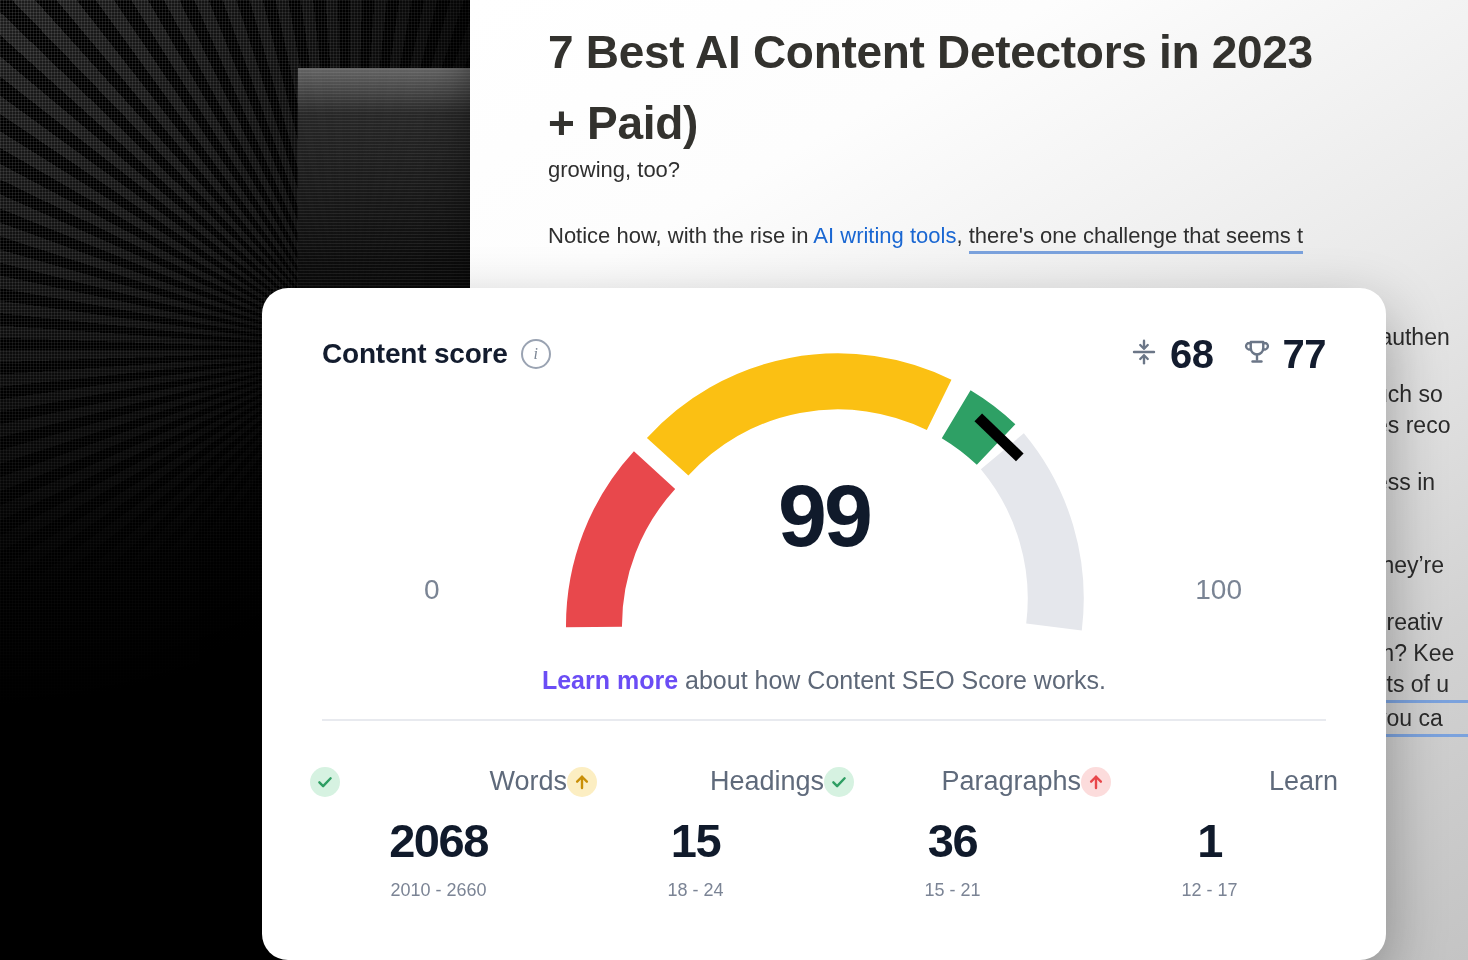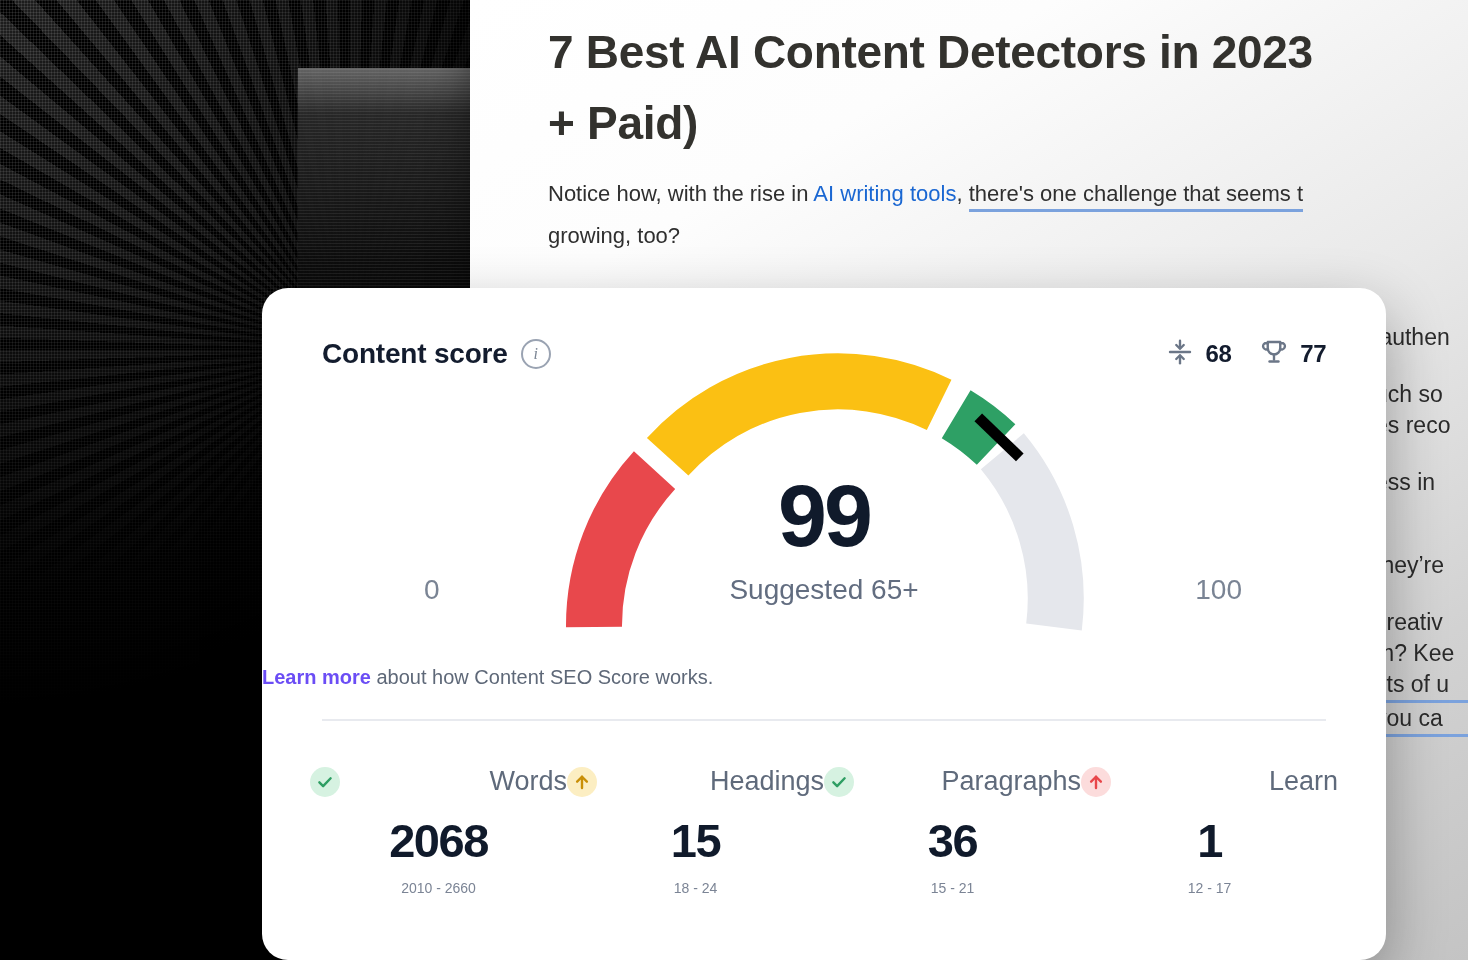--- a/index.html
+++ b/index.html
@@ -85,21 +85,21 @@
   #score-title{
     font-size:28px;font-weight:bold;color:#131c2e;letter-spacing:-.2px;
   }
   .info-circle{
     width:26px;height:26px;border-radius:50%;border:2px solid #9aa3b2;
     display:flex;align-items:center;justify-content:center;
     font-size:16px;color:#7b8594;font-style:italic;font-family:"Liberation Serif",serif;
   }
   #head-stats{display:flex;align-items:center;gap:28px;}
   .stat{display:flex;align-items:center;gap:11px;}
-  .stat-val{font-size:24px;font-weight:bold;color:#131c2e;letter-spacing:-.5px;}
+  .stat-val{font-size:40px;font-weight:bold;color:#131c2e;letter-spacing:-.5px;}
 
   
   #gauge{
     position:absolute;left:50%;top:34px;transform:translateX(-50%);
     width:680px;height:330px;
   }
   #gauge svg{display:block;width:680px;height:330px;}
   #gauge-score{
     position:absolute;left:0;right:0;top:150px;text-align:center;
     font-size:88px;font-weight:bold;color:#101a2b;letter-spacing:-3px;line-height:1;
@@ -109,22 +109,22 @@
     font-size:28px;color:#626d80;
   }
   #gauge-min{
     position:absolute;left:-60px;top:252px;font-size:28px;color:#7a8494;
   }
   #gauge-max{
     position:absolute;right:-78px;top:252px;font-size:28px;color:#7a8494;
   }
 
   #learn-row{
-    position:absolute;left:0;right:0;top:378px;text-align:left;
-    font-size:20px;color:#5e6878;
+    position:absolute;left:0;right:0;top:378px;text-align:center;
+    font-size:25px;color:#5e6878;
   }
   #learn-more{color:#6b4df5;font-weight:bold;cursor:pointer;}
 
   #divider{
     position:absolute;left:60px;right:60px;top:431px;height:2px;background:#e8eaef;
   }
 
   
   #metrics{
     position:absolute;left:48px;right:48px;top:478px;
@@ -139,39 +139,39 @@
     display:flex;align-items:center;justify-content:center;
   }
   .metric-badge svg{display:block;}
   .b-green{background:#d6f2e1;}
   .b-yellow{background:#fceec2;}
   .b-red{background:#fcdcdc;}
   .metric-label{font-size:27px;color:#5f6a7b;}
   .metric-value{
     margin-top:20px;font-size:47px;font-weight:bold;color:#101a2b;letter-spacing:-1.5px;line-height:1;
   }
-  .metric-range{margin-top:16px;font-size:14px;color:#7b8495;}
+  .metric-range{margin-top:16px;font-size:18px;color:#7b8495;}
 </style>
 </head>
 <body>
 
 <div id="bg-black"></div>
 <div id="bg-noise"></div>
 <div id="bg-dither"></div>
 <div id="bg-panel"></div>
 <div id="bg-panel-grain"></div>
 
 <div id="article">
   <div id="article-inner">
     <div class="art-title">7 Best AI Content Detectors in 2023</div>
     <div class="art-title art-title-2">+ Paid)</div>
+    <div class="art-body" style="margin-top:2px;">growing, too?</div>
     <div class="art-body">
       <span>Notice how, with the rise in </span><span class="art-link">AI writing tools</span><span>, </span><span class="art-underline">there's one challenge that seems t</span>
     </div>
-    <div class="art-body" style="margin-top:2px;">growing, too?</div>
   </div>
 
   <div class="art-col">
     <div>'authen</div>
     <span class="gap"></span>
     <div>uch so</div>
     <div>es reco</div>
     <span class="gap"></span>
     <div>ess in</div>
     <span class="gap"></span>
@@ -232,21 +232,20 @@
 
         <path d="M 472.17 92.16 A 230 230 0 0 1 512.08 122.47" stroke="#2ea065"></path>
 
         <path d="M 518.34 129.26 A 230 230 0 0 1 570 305" stroke="#e5e7ec"></path>
       </g>
 
       <line x1="494.27" y1="95.36" x2="535.79" y2="135.36" stroke="#000" stroke-width="11" stroke-linecap="butt"></line>
     </svg>
 
     <div id="gauge-score">99</div>
-    <div id="gauge-suggested">Suggested 65+</div>
     <div id="gauge-min">0</div>
     <div id="gauge-max">100</div>
   </div>
 
   <div id="learn-row">
     <span id="learn-more">Learn more</span><span> about how Content SEO Score works.</span>
   </div>
 
   <div id="divider"></div>
 

